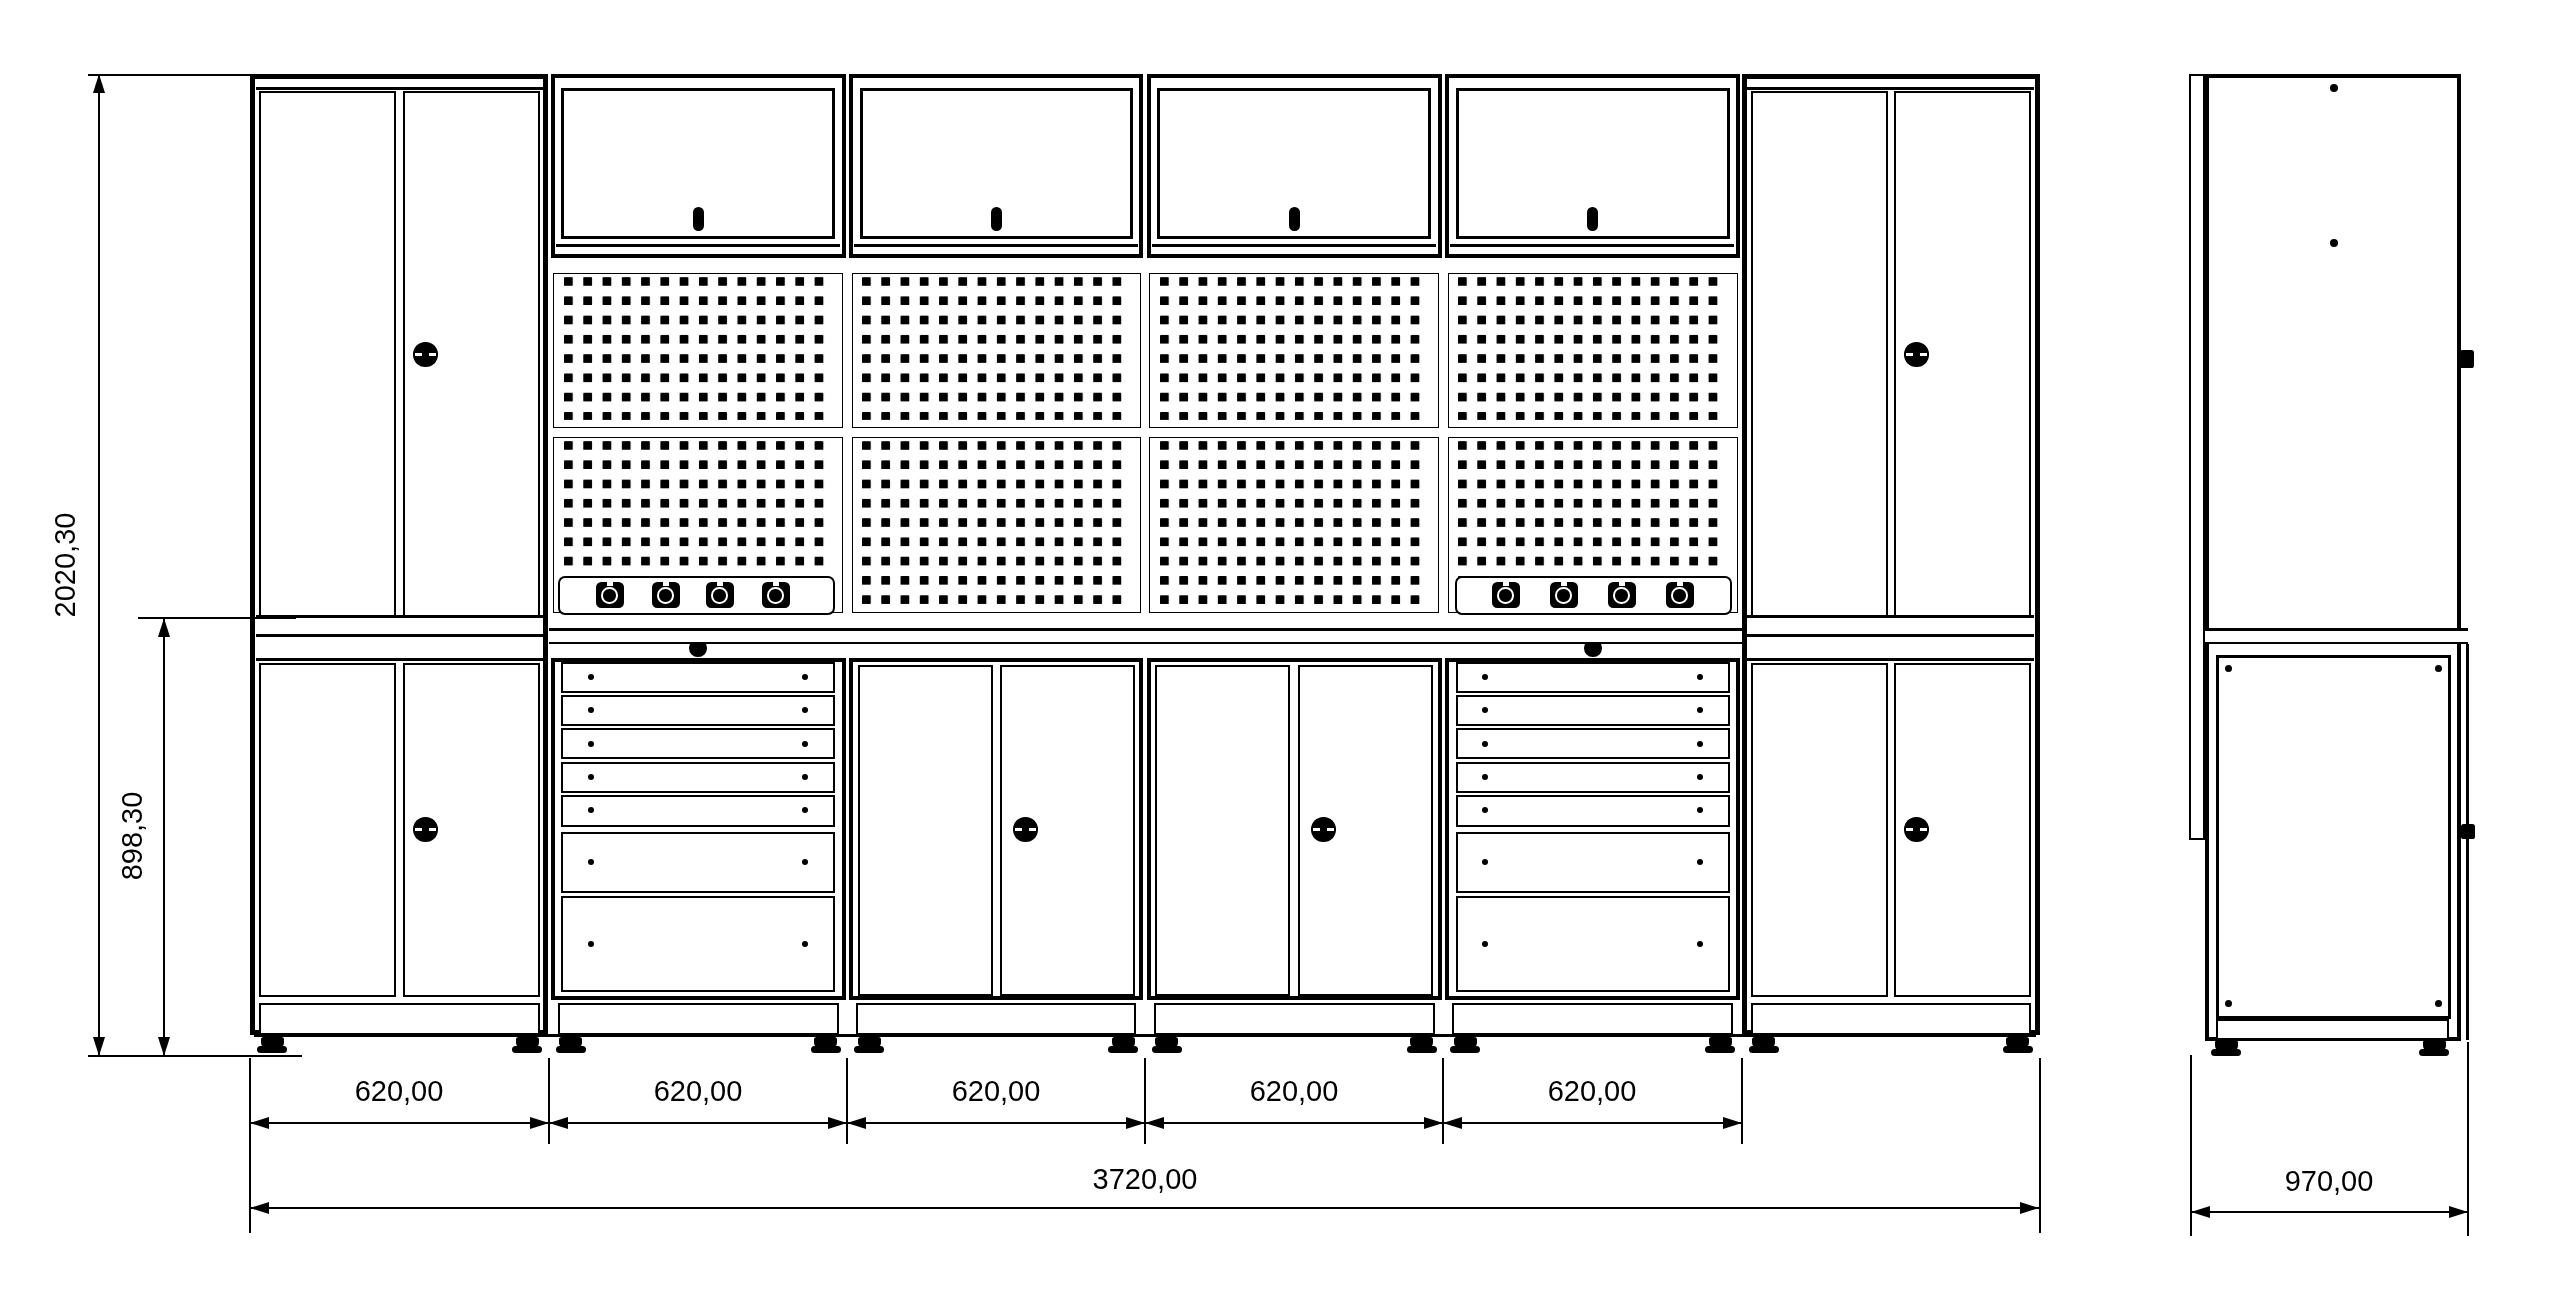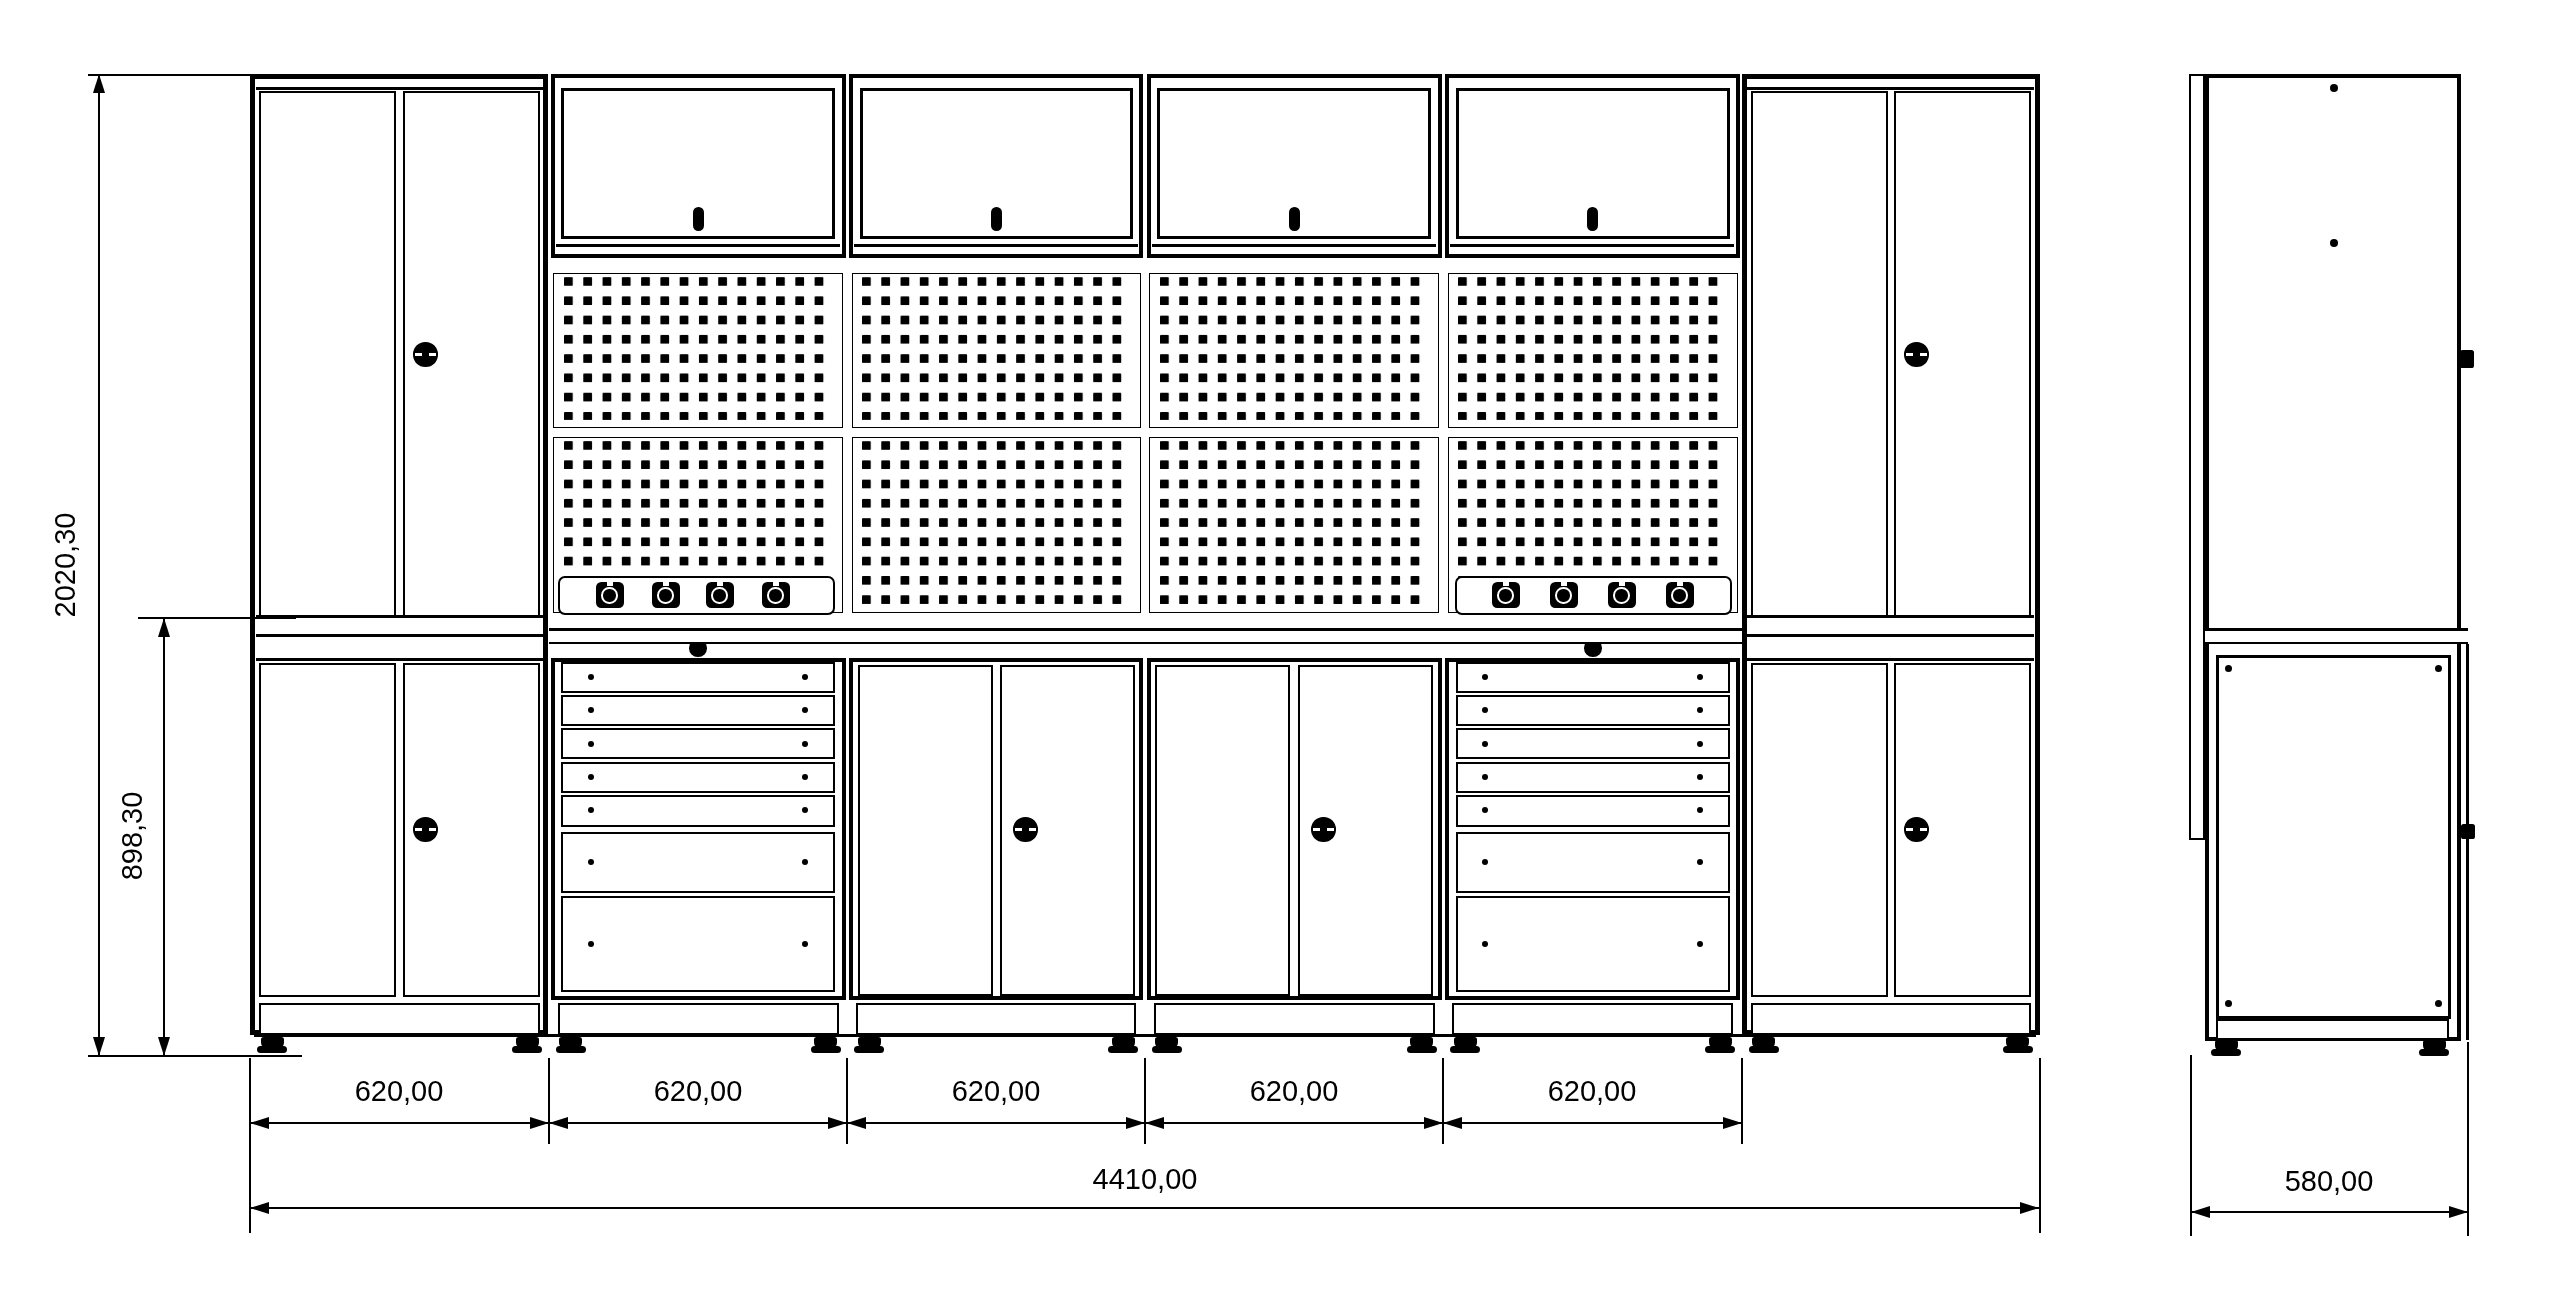--- a/index.html
+++ b/index.html
@@ -259,22 +259,22 @@
       <div class="fill" style="left: 2423px; top: 1040px; width: 23px; height: 11.4px; border-radius: 2.6px 2.6px 5.3px 5.3px;"></div>
     </div>
   <div id="dims">
     <span class="dimtxt vert" style="left:65px;top:565px;">2020,30</span>
     <span class="dimtxt vert" style="left:132px;top:836px;">898,30</span>
     <span class="dimtxt" style="left:399px;top:1091px;">620,00</span>
     <span class="dimtxt" style="left:698px;top:1091px;">620,00</span>
     <span class="dimtxt" style="left:996px;top:1091px;">620,00</span>
     <span class="dimtxt" style="left:1294px;top:1091px;">620,00</span>
     <span class="dimtxt" style="left:1592px;top:1091px;">620,00</span>
-    <span class="dimtxt" style="left:1145px;top:1179px;">4410,00</span>
-    <span class="dimtxt" style="left:2329px;top:1181px;">580,00</span>
+    <span class="dimtxt" style="left:1145px;top:1179px;">3720,00</span>
+    <span class="dimtxt" style="left:2329px;top:1181px;">970,00</span>
   <div class="fill" style="left: 88px; top: 74px; width: 168px; height: 1.8px;"></div>
       <div class="fill" style="left: 88px; top: 1055px; width: 214px; height: 1.8px;"></div>
       <div class="fill" style="left: 98px; top: 74px; width: 1.8px; height: 982px;"></div>
       <div class="abs" style="width: 0px; height: 0px; left: 93px; top: 74px; border-left: 6.1px solid transparent; border-right: 6.1px solid transparent; border-bottom: 19px solid rgb(0, 0, 0);"></div>
       <div class="abs" style="width: 0px; height: 0px; left: 93px; top: 1037px; border-left: 6.1px solid transparent; border-right: 6.1px solid transparent; border-top: 19px solid rgb(0, 0, 0);"></div>
       <div class="fill" style="left: 138px; top: 617px; width: 158px; height: 1.8px;"></div>
       <div class="fill" style="left: 163px; top: 618px; width: 1.8px; height: 439px;"></div>
       <div class="abs" style="width: 0px; height: 0px; left: 158px; top: 618px; border-left: 6.1px solid transparent; border-right: 6.1px solid transparent; border-bottom: 19px solid rgb(0, 0, 0);"></div>
       <div class="abs" style="width: 0px; height: 0px; left: 158px; top: 1037px; border-left: 6.1px solid transparent; border-right: 6.1px solid transparent; border-top: 19px solid rgb(0, 0, 0);"></div>
       <div class="fill" style="left: 249px; top: 1058px; width: 1.8px; height: 175px;"></div>

